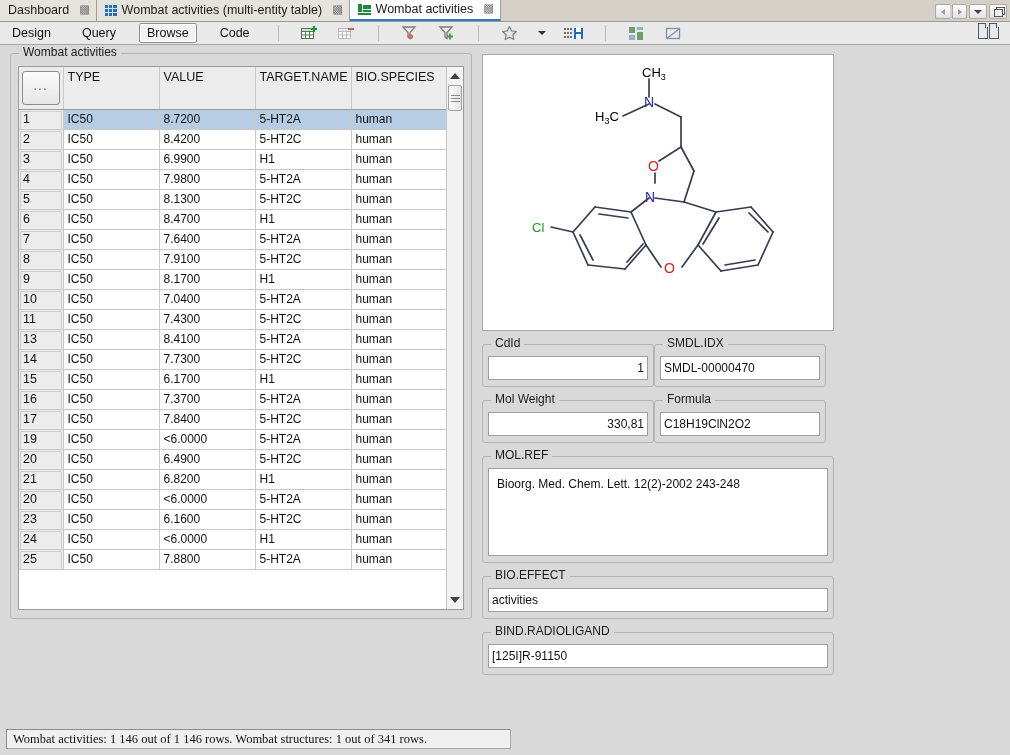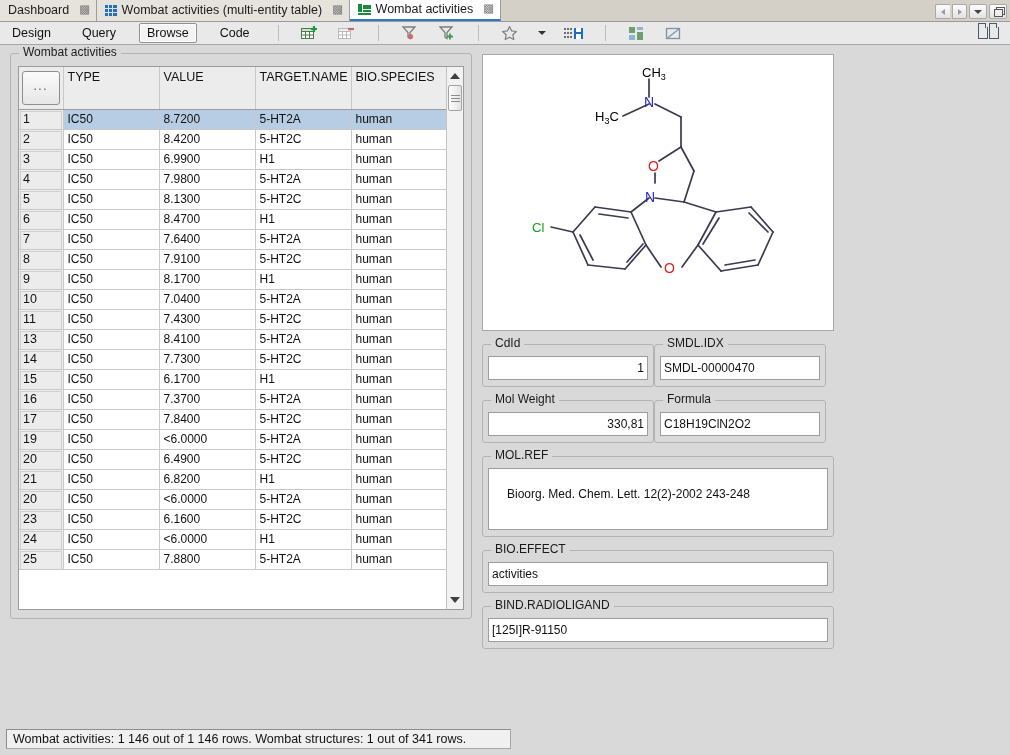--- a/index.html
+++ b/index.html
@@ -314,29 +314,30 @@
     border: 1px solid #9d9d9d;
     height: 24px;
     line-height: 22px;
     padding: 0 3px;
     font-size: 12px;
     color: #111;
     white-space: nowrap;
     overflow: hidden;
   }
   .fieldbox.num { text-align: right; }
-  .fieldbox.area { height: 62px; line-height: normal; padding: 18px; }
+  .fieldbox.area { height: 88px; line-height: normal; padding: 8px; }
 
   
   .statusbar {
     flex: 0 0 auto;
     height: 30px;
     padding: 4px 6px 6px 6px;
     display: flex;
     align-items: center;
+    font-family: Liberation Serif, serif;
   }
   .statuspanel {
     flex: 0 0 505px;
     height: 20px;
     background: #f0f0f0;
     border: 1px solid #a7a7a7;
     border-top-color: #8d8d8d;
     border-left-color: #8d8d8d;
     display: flex;
     align-items: center;

